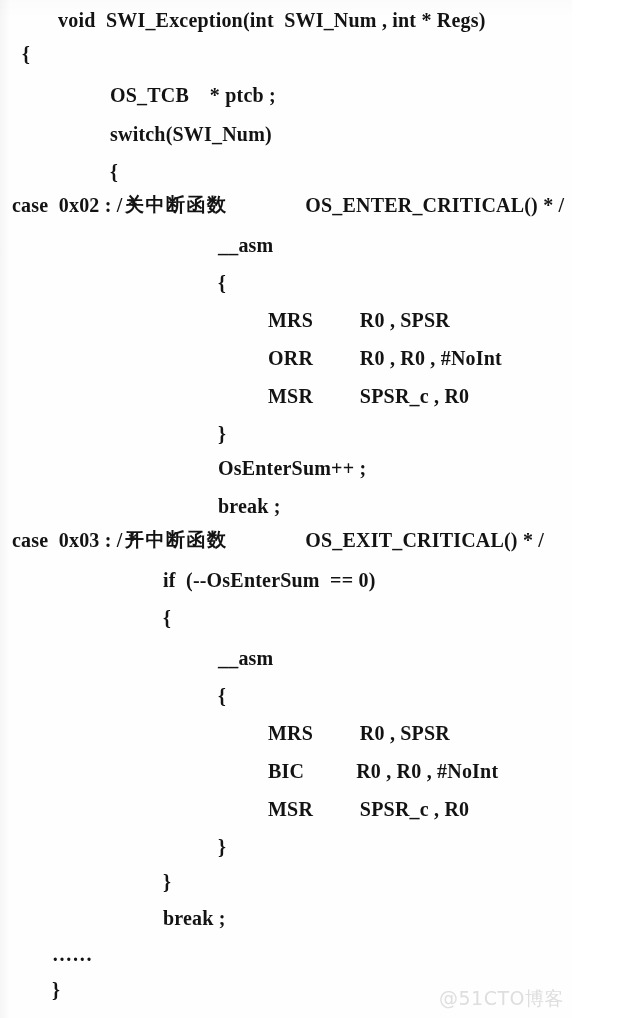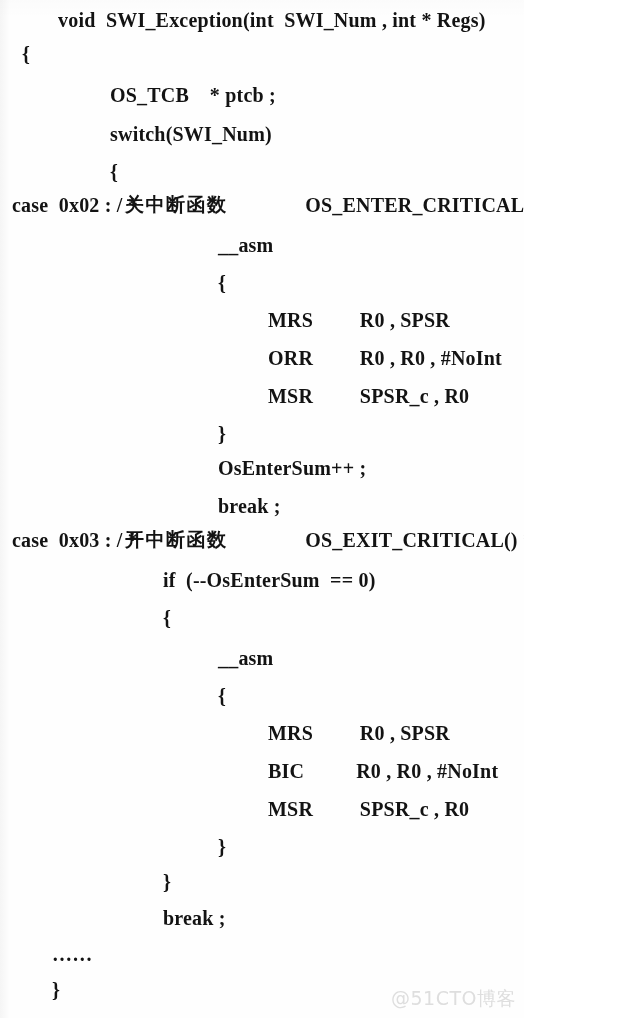--- a/index.html
+++ b/index.html
@@ -8,20 +8,21 @@
     background: #ffffff;
   }
   #page {
     position: relative;
     width: 524px;
     height: 1018px;
     background: #fefefe;
     overflow: hidden;
     font-family: "Liberation Serif", "DejaVu Serif", serif;
     color: #151515;
+    padding-left: 48px;
   }
   
   #page::before {
     content: "";
     position: absolute;
     inset: 0;
     background:
       linear-gradient(90deg, rgba(0,0,0,0.035) 0px, rgba(0,0,0,0.0) 10px),
       linear-gradient(180deg, rgba(0,0,0,0.012) 0px, rgba(0,0,0,0) 18px);
     pointer-events: none;

